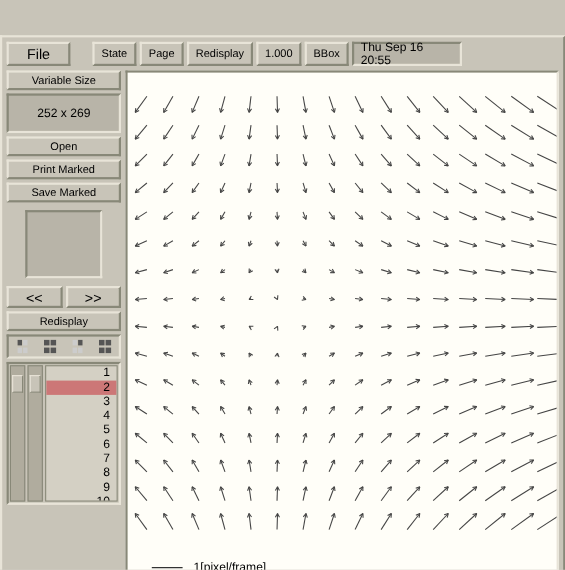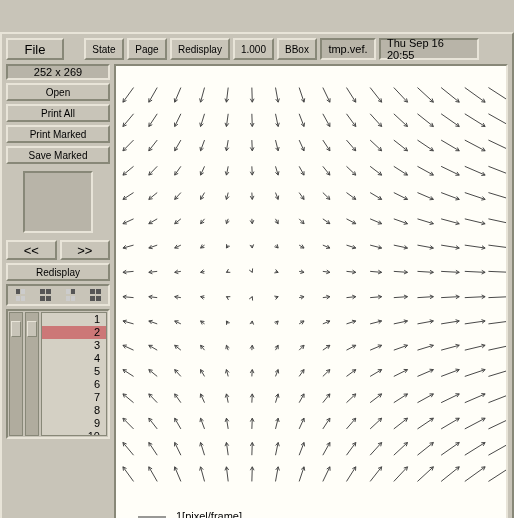--- a/index.html
+++ b/index.html
@@ -58,21 +58,21 @@
 .body-row { display: flex; height: calc(100% - 26px); }
 
 .sidebar {
   width: 108px;
   padding: 2px;
   display: flex;
   flex-direction: column;
   gap: 3px;
 }
 .side-btn { width: 100%; height: 18px; }
-.side-sunk { width: 100%; height: 16px; }
+.side-sunk { width: 100%; height: 36px; }
 .preview {
   width: 70px; height: 62px; margin: 4px auto;
   background: #b8b4a8;
   border: 2px solid;
   border-color: #888878 #e8e4d8 #e8e4d8 #888878;
 }
 .nav-row { display: flex; gap: 3px; }
 .nav-row .btn { flex: 1; height: 20px; font-size: 13px; }
 
 .grid-toggle {
@@ -141,30 +141,29 @@
 <div class="frame">
 
 <div class="topbar">
   <div class="btn file-btn">File</div>
   <div class="top-gap"></div>
   <div class="btn top-btn">State</div>
   <div class="btn top-btn">Page</div>
   <div class="btn top-btn">Redisplay</div>
   <div class="btn top-btn">1.000</div>
   <div class="btn top-btn">BBox</div>
-  <div class="sunken tmpfield">tmp.vef.</div>
   <div class="sunken datefield">Thu Sep 16 20:55</div>
 </div>
 
 <div class="body-row">
 
   <div class="sidebar">
+    <div class="btn side-btn">Variable Size</div>
     <div class="sunken side-sunk">252 x 269</div>
     <div class="btn side-btn">Open</div>
-    <div class="btn side-btn">Print All</div>
     <div class="btn side-btn">Print Marked</div>
     <div class="btn side-btn">Save Marked</div>
     <div class="preview"></div>
     <div class="nav-row">
       <div class="btn">&lt;&lt;</div>
       <div class="btn">&gt;&gt;</div>
     </div>
     <div class="btn side-btn">Redisplay</div>
     <div class="grid-toggle">
       <div class="toggle-col">

